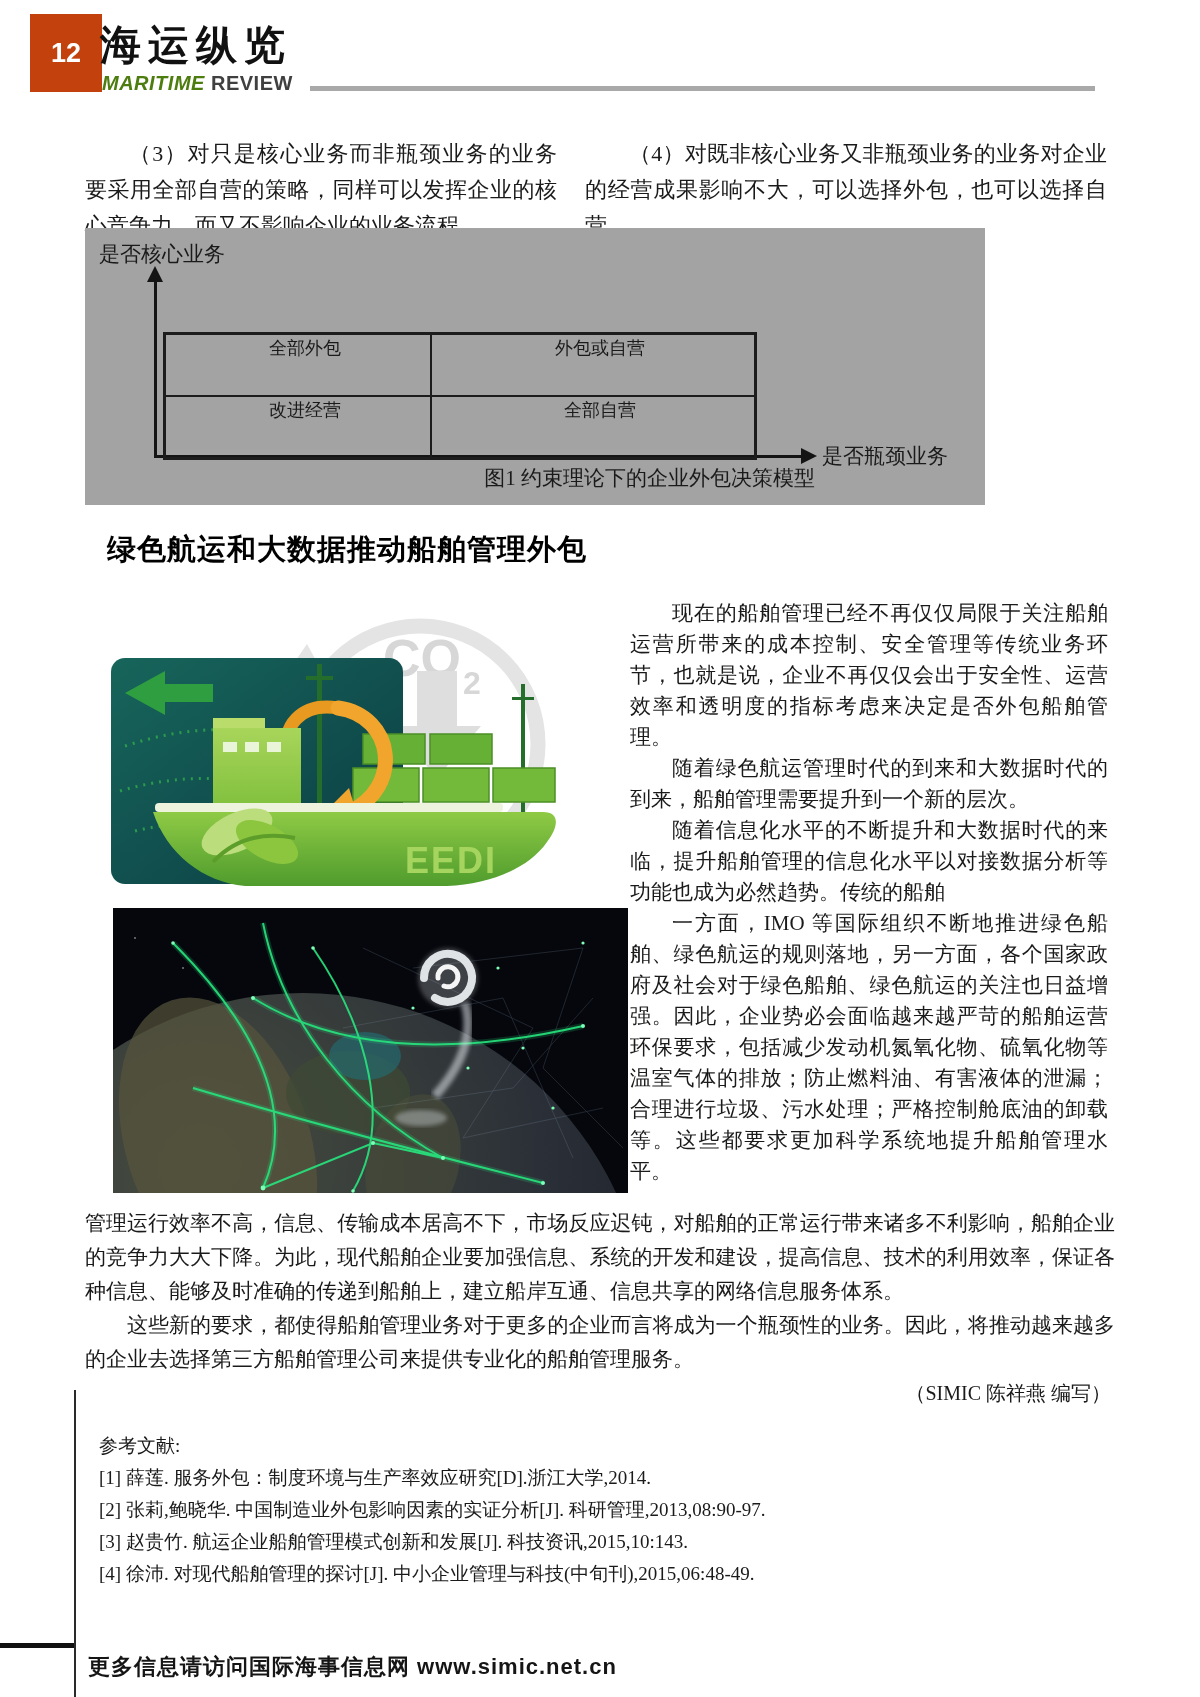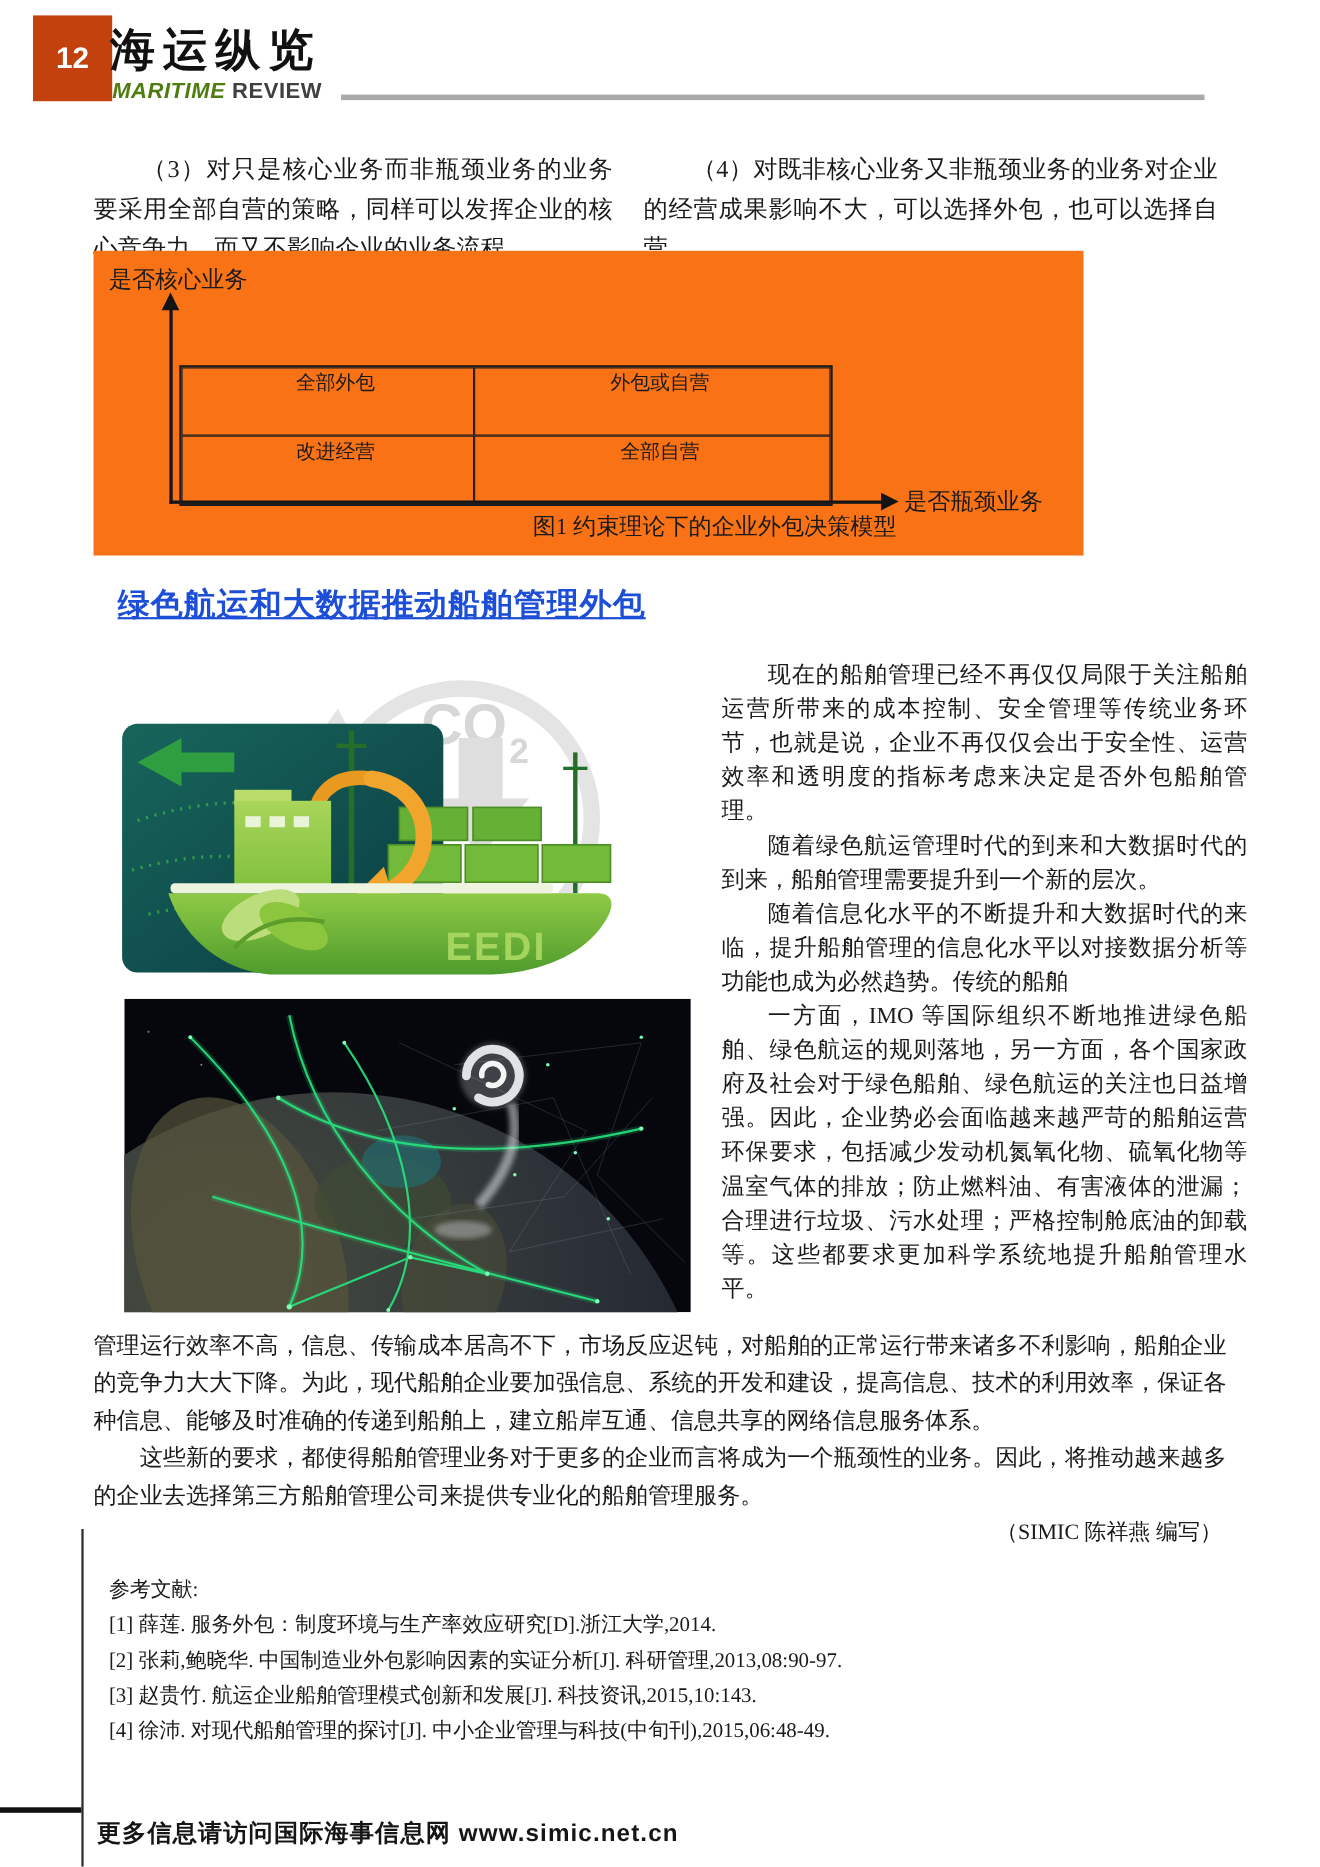--- a/index.html
+++ b/index.html
@@ -20,48 +20,48 @@
   .title-en .black{color:#404040;}
   .header-rule{left:310px;top:86px;width:785px;height:5px;background:#a9a9a9;}
 
   
   .intro{left:85px;top:136px;width:1022px;display:flex;}
   .intro p{margin:0;font-size:22px;line-height:36px;text-align:justify;text-indent:2em;}
   .intro .col-l{width:472px;margin-right:28px;}
   .intro .col-r{width:522px;}
 
   
-  .figure{left:85px;top:228px;width:900px;height:277px;background:#f97316;}
+  .figure{left:85px;top:228px;width:900px;height:277px;background:#a3a3a3;}
   .fig-ylabel{left:14px;top:12px;font-size:21px;}
   .fig-vaxis{left:69px;top:52px;width:3px;height:178px;background:#141414;}
   .fig-varrow{left:62px;top:38px;width:0;height:0;
               border-left:8px solid transparent;border-right:8px solid transparent;
               border-bottom:16px solid #141414;}
   .fig-haxis{left:69px;top:227px;width:650px;height:3px;background:#141414;}
   .fig-harrow{left:716px;top:220px;width:0;height:0;
               border-top:8px solid transparent;border-bottom:8px solid transparent;
               border-left:16px solid #141414;}
   .fig-xlabel{left:737px;top:214px;font-size:21px;white-space:nowrap;}
   .fig-table{left:78px;top:104px;width:590px;display:grid;
              grid-template-columns:266px 324px;grid-template-rows:62px 62px;
              border:2px solid #1c1c1c;}
   .fig-cell{border:1px solid #1c1c1c;display:flex;flex-direction:row;
             justify-content:center;padding-left:14px;font-size:18px;line-height:27px;}
   .fig-caption{left:90px;top:236px;width:640px;text-align:right;font-size:21px;}
 
   
   .sec-heading{left:107px;top:530px;font-family:"Liberation Sans","DejaVu Sans",sans-serif;
-               font-weight:bold;font-size:29px;color:#1d4ed8;letter-spacing:1px;text-decoration:underline;}
+               font-weight:bold;font-size:29px;color:#000000;letter-spacing:1px;}
 
   
   .illu-ship{left:95px;top:576px;width:470px;height:330px;}
   .illu-earth{left:113px;top:908px;width:515px;height:285px;}
 
   
-  .art-col{left:656px;top:598px;width:478px;font-size:21px;line-height:31px;
+  .art-col{left:630px;top:598px;width:478px;font-size:21px;line-height:31px;
            text-align:justify;}
   .art-col p{margin:0;text-indent:2em;}
 
   
   .art-full{left:85px;top:1206px;width:1030px;font-size:21px;line-height:34px;
             text-align:justify;}
   .art-full p{margin:0;}
   .art-full .indent{text-indent:2em;}
   .byline{text-align:right;padding-right:4px;margin-top:2px;font-size:20px;}
 

